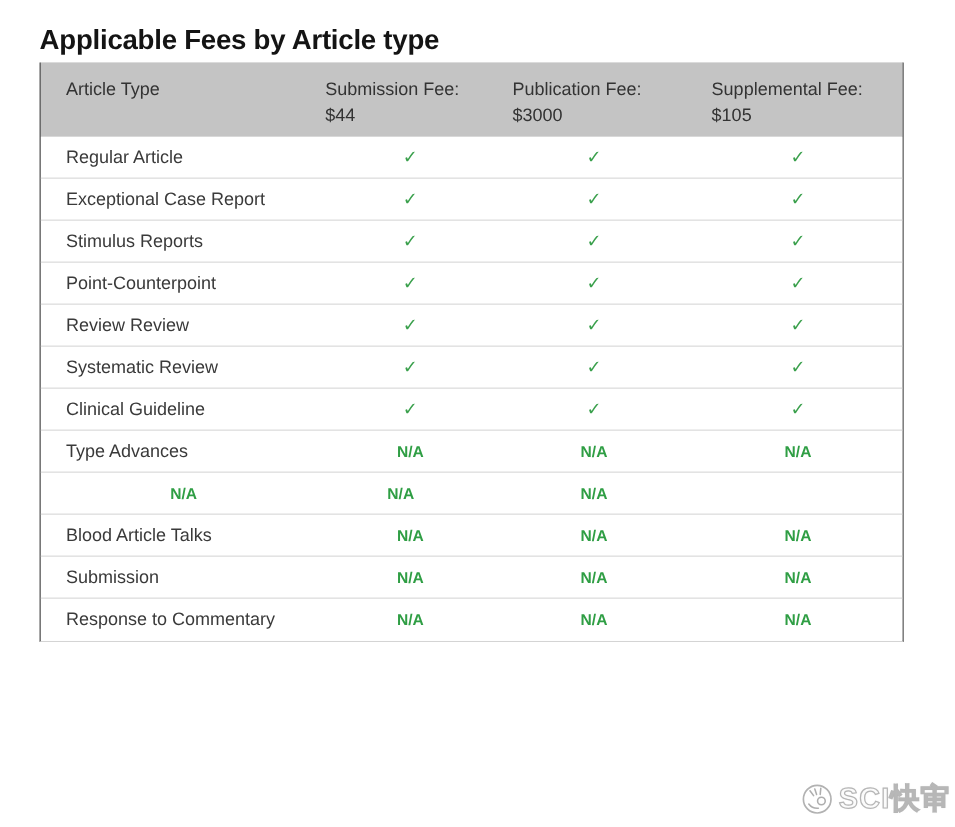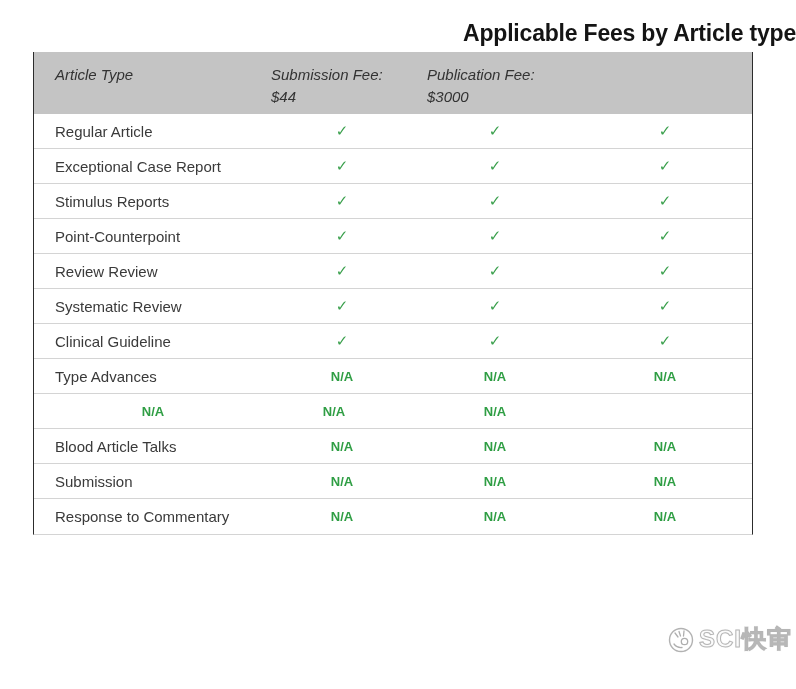--- a/index.html
+++ b/index.html
@@ -15,39 +15,37 @@
     overflow: hidden;
   }
   .page-title {
     margin: 0;
     padding: 20px 0 0 33px;
     font-size: 23px;
     line-height: 27px;
     font-weight: bold;
     letter-spacing: -0.2px;
     color: var(--title-text, #141414);
-    text-align: right;
   }
   .fee-table {
     position: absolute;
     left: 33px;
     top: 52px;
     width: 720px;
     box-sizing: border-box;
     border-left: 1px solid var(--table-border, #2c2c2c);
     border-right: 1px solid var(--table-border, #2c2c2c);
     border-bottom: 1px solid var(--row-border, #d4d4d4);
   }
   .thead {
     display: grid;
     grid-template-columns: 222px 156px 166px 1fr;
     background: var(--header-bg, #c4c4c4);
     height: 62px;
     box-sizing: border-box;
-    font-style: italic;
   }
   .th {
     padding: 12px 0 0 15px;
     font-size: 15px;
     line-height: 22px;
     color: var(--header-text, #333333);
   }
   .th.first {
     padding-left: 21px;
   }
@@ -82,21 +80,21 @@
     font-size: 15px;
   }
   .td.na {
     color: var(--na-green, #2f9e44);
     font-size: 13px;
     font-weight: bold;
   }
   .watermark {
     position: absolute;
     right: 4px;
-    top: 623px;
+    top: 649px;
     display: flex;
     align-items: center;
     gap: 3px;
     pointer-events: none;
   }
   .watermark-text {
     font-size: 24px;
     font-weight: bold;
     color: rgba(255, 255, 255, 0.92);
     -webkit-text-stroke: 1px rgba(170, 170, 170, 0.85);
@@ -120,20 +118,24 @@
     <div class="th first">
       <span class="th-line">Article Type</span>
     </div>
     <div class="th">
       <span class="th-line">Submission Fee:</span>
       <span class="th-line">$44</span>
     </div>
     <div class="th">
       <span class="th-line">Publication Fee:</span>
       <span class="th-line">$3000</span>
+    </div>
+    <div class="th">
+      <span class="th-line">Supplemental Fee:</span>
+      <span class="th-line">$105</span>
     </div>
   </div>
   <div class="tbody" id="tbody">
   <div class="tr">
     <div class="td label">Regular Article</div>
     <div class="td mark c2 check">✓</div>
     <div class="td mark check">✓</div>
     <div class="td mark check">✓</div>
   </div>
 

